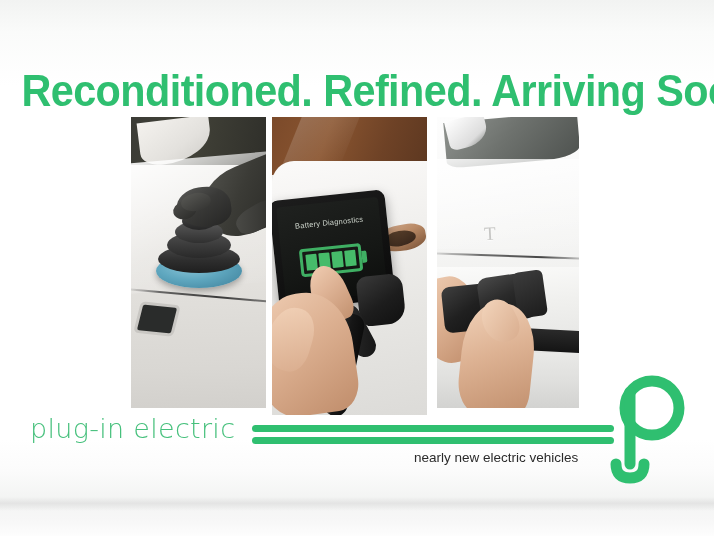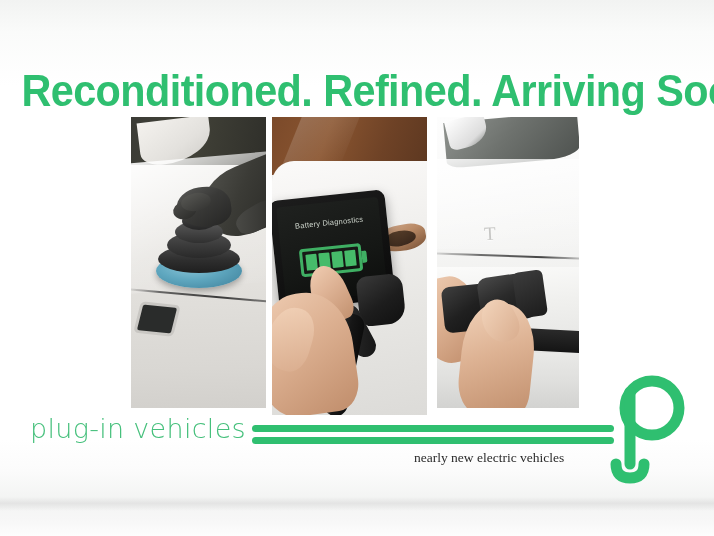--- a/index.html
+++ b/index.html
@@ -382,21 +382,21 @@
     border-radius: 4px;
   }
   .bar-top { top: 425px; }
   .bar-bottom { top: 437px; }
 
   .tagline {
     position: absolute;
     left: 414px;
     top: 450px;
     color: #2b2b2b;
-    font-family: Liberation Serif, serif;
+    font-family: Liberation Sans, sans-serif;
     font-size: 13.5px;
     line-height: 16px;
     white-space: nowrap;
   }
 
   .logo-mark {
     position: absolute;
     left: 596px;
     top: 372px;
     width: 100px;
@@ -481,21 +481,21 @@
       <div class="ph p3-lowerlip"></div>
       <div class="ph p3-hand-left"></div>
       <div class="ph p3-camera-body"></div>
       <div class="ph p3-lens"></div>
       <div class="ph p3-lens-hood"></div>
       <div class="ph p3-hand-right"></div>
       <div class="ph p3-thumb"></div>
     </div>
   </div>
 
-  <div class="brand-wordmark">plug-in vehicles</div>
+  <div class="brand-wordmark">plug-in electric</div>
 
   <div class="bar bar-top"></div>
   <div class="bar bar-bottom"></div>
 
   <div class="tagline">nearly new electric vehicles</div>
 
   <svg class="logo-mark" viewBox="0 0 100 112">
     <g fill="none" stroke="#2fbf70" stroke-width="11" stroke-linecap="round">
       <circle cx="56" cy="36" r="27"></circle>
       <line x1="34" y1="20" x2="34" y2="92"></line>

